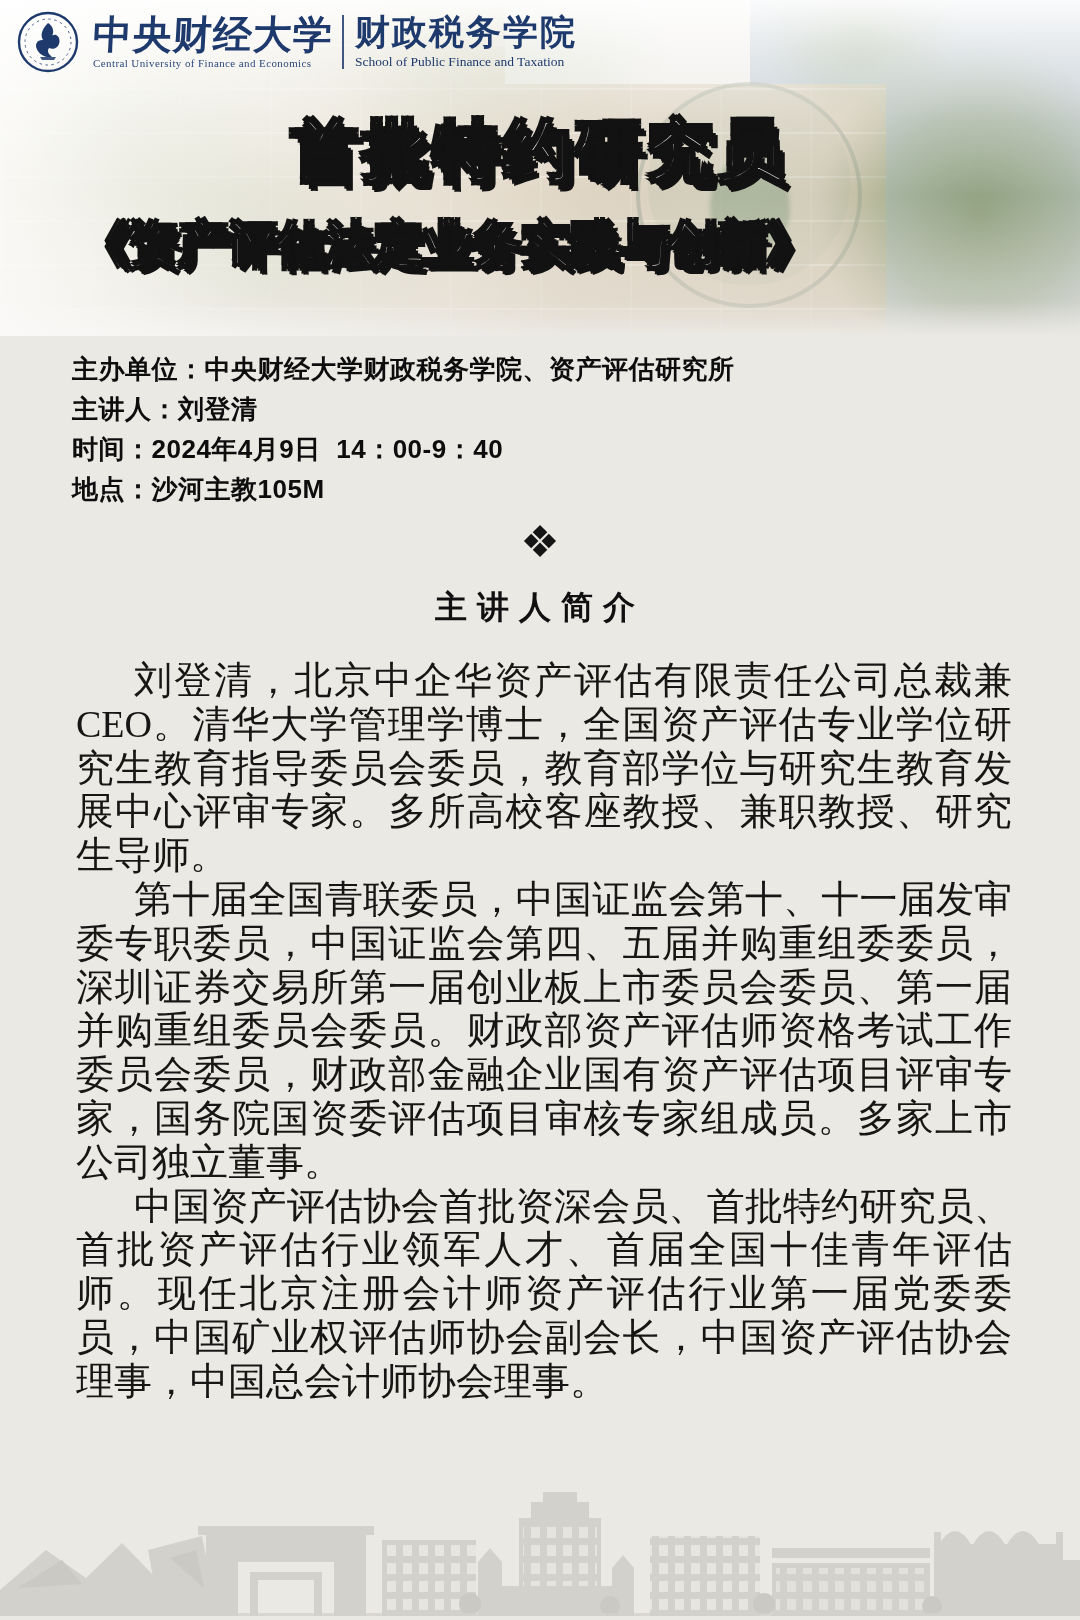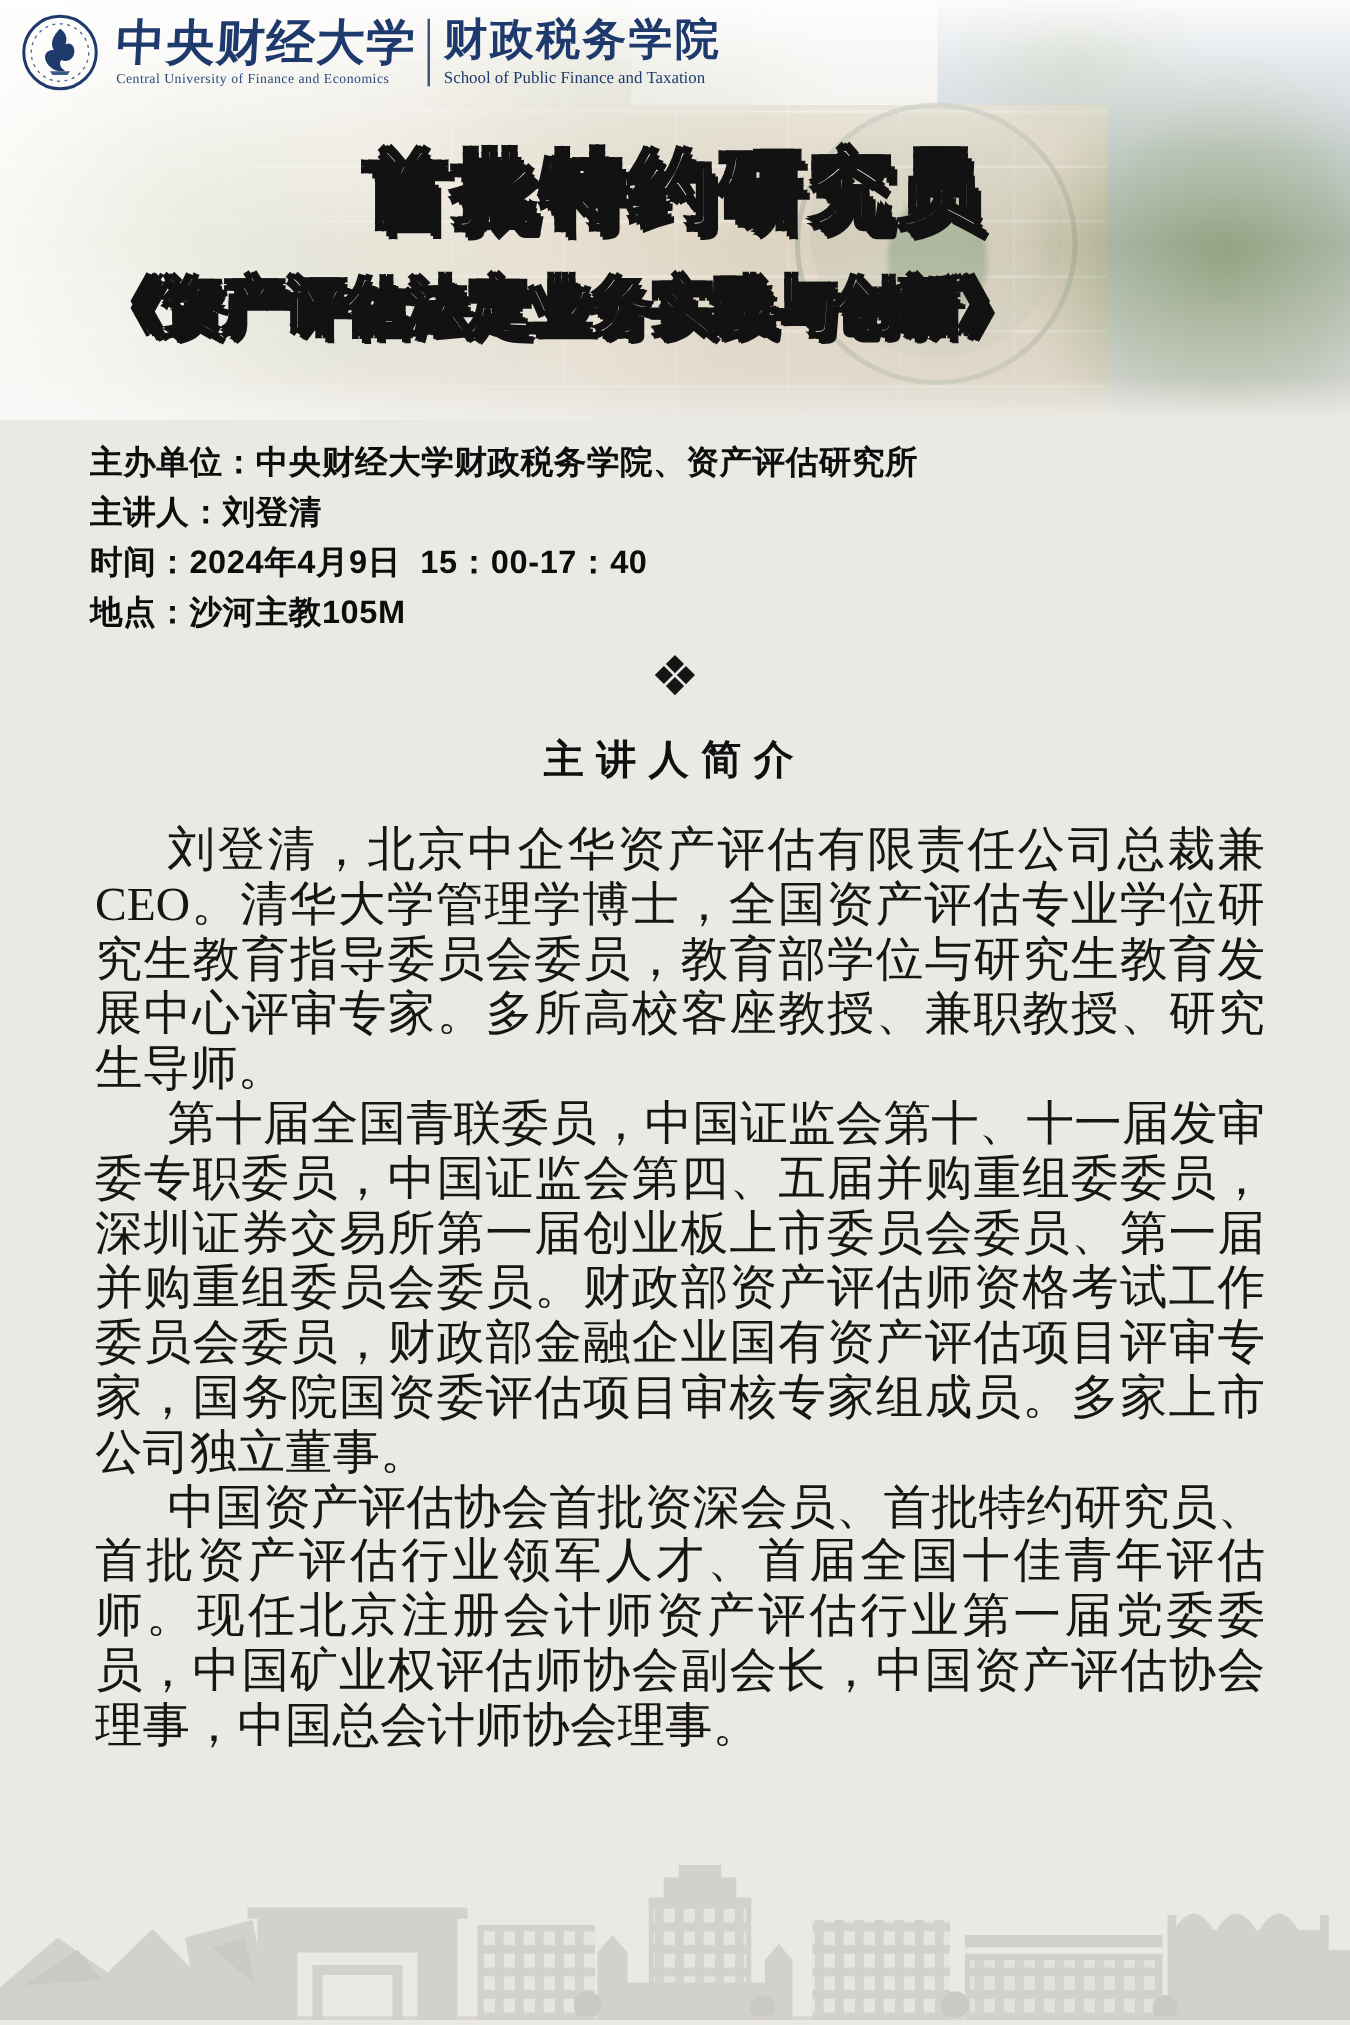--- a/index.html
+++ b/index.html
@@ -120,21 +120,21 @@
       <div class="school-en">School of Public Finance and Taxation</div>
     </div>
   </div>
 
   <h1 class="main-title">首批特约研究员</h1>
   <h2 class="sub-title">《资产评估法定业务实践与创新》</h2>
 
   <div class="details">
     <p>主办单位：中央财经大学财政税务学院、资产评估研究所</p>
     <p>主讲人：刘登清</p>
-    <p>时间：2024年4月9日  15：00-17：40</p>
+    <p>时间：2024年4月9日  14：00-9：40</p>
     <p>地点：沙河主教105M</p>
   </div>
 
   <div class="ornament">❖</div>
   <h3 class="bio-heading">主讲人简介</h3>
 
   <div class="bio">
     <p>刘登清，北京中企华资产评估有限责任公司总裁兼CEO。清华大学管理学博士，全国资产评估专业学位研究生教育指导委员会委员，教育部学位与研究生教育发展中心评审专家。多所高校客座教授、兼职教授、研究生导师。</p>
     <p>第十届全国青联委员，中国证监会第十、十一届发审委专职委员，中国证监会第四、五届并购重组委委员，深圳证券交易所第一届创业板上市委员会委员、第一届并购重组委员会委员。财政部资产评估师资格考试工作委员会委员，财政部金融企业国有资产评估项目评审专家，国务院国资委评估项目审核专家组成员。多家上市公司独立董事。</p>
     <p>中国资产评估协会首批资深会员、首批特约研究员、首批资产评估行业领军人才、首届全国十佳青年评估师。现任北京注册会计师资产评估行业第一届党委委员，中国矿业权评估师协会副会长，中国资产评估协会理事，中国总会计师协会理事。</p>

